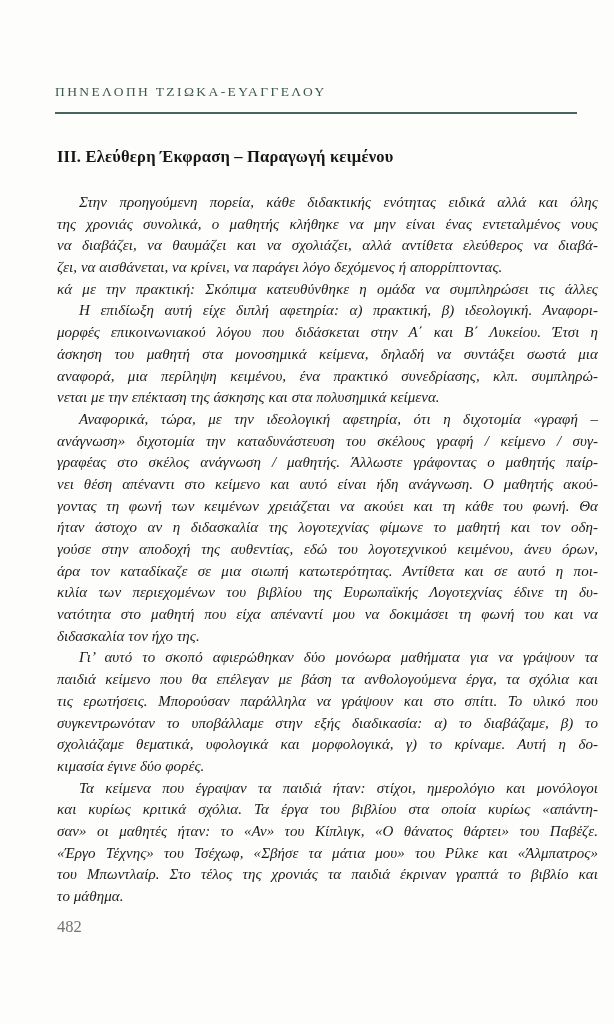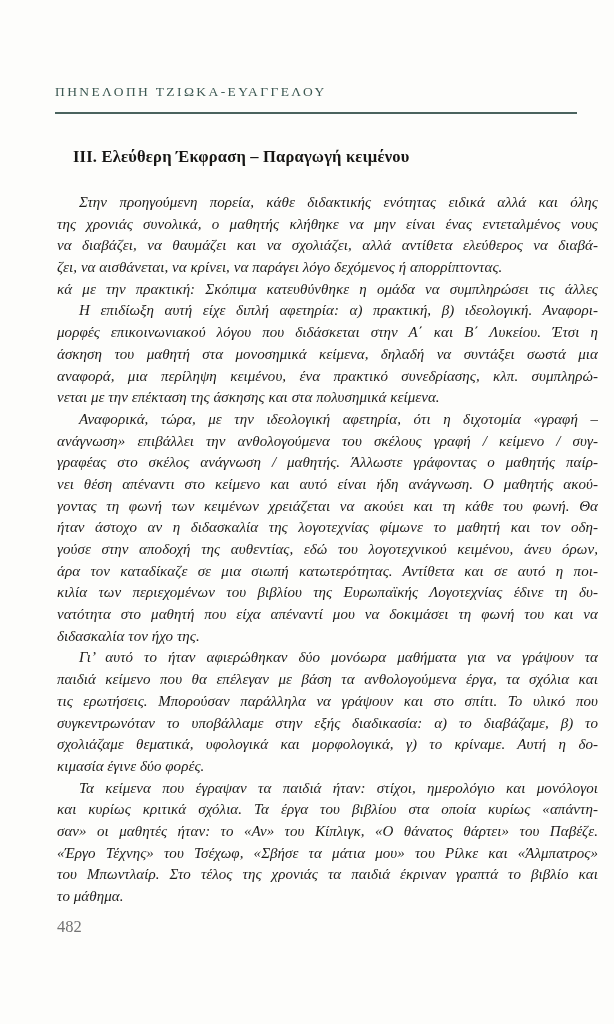--- a/index.html
+++ b/index.html
@@ -44,21 +44,20 @@
   }
   .section-heading{
     position:absolute;
     top:147px;
     left:57px;
     width:541px;
     font-size:16.5px;
     font-weight:bold;
     color:#171614;
     letter-spacing:.2px;
-    margin-left:16px;
   }
   .body-text{
     position:absolute;
     top:192px;
     left:57px;
     width:541px;
     font-size:15px;
     line-height:21.7px;
     color:var(--body-color);
   }
@@ -102,33 +101,33 @@
       <div>
         <div class="line">κά με την πρακτική: Σκόπιμα κατευθύνθηκε η ομάδα να συμπληρώσει τις άλλες</div>
         <div class="line first">Η επιδίωξη αυτή είχε διπλή αφετηρία: α) πρακτική, β) ιδεολογική. Αναφορι-</div>
         <div class="line">μορφές επικοινωνιακού λόγου που διδάσκεται στην Α΄ και Β΄ Λυκείου. Έτσι η</div>
         <div class="line">άσκηση του μαθητή στα μονοσημικά κείμενα, δηλαδή να συντάξει σωστά μια</div>
         <div class="line">αναφορά, μια περίληψη κειμένου, ένα πρακτικό συνεδρίασης, κλπ. συμπληρώ-</div>
         <div class="line last">νεται με την επέκταση της άσκησης και στα πολυσημικά κείμενα.</div>
       </div>
       <div>
         <div class="line first">Αναφορικά, τώρα, με την ιδεολογική αφετηρία, ότι η διχοτομία «γραφή –</div>
-        <div class="line">ανάγνωση» επιβάλλει την ανθολογούμενα του σκέλους γραφή / κείμενο / συγ-</div>
+        <div class="line">ανάγνωση» διχοτομία την καταδυνάστευση του σκέλους γραφή / κείμενο / συγ-</div>
         <div class="line">γραφέας στο σκέλος ανάγνωση / μαθητής. Άλλωστε γράφοντας ο μαθητής παίρ-</div>
         <div class="line">νει θέση απέναντι στο κείμενο και αυτό είναι ήδη ανάγνωση. Ο μαθητής ακού-</div>
         <div class="line">γοντας τη φωνή των κειμένων χρειάζεται να ακούει και τη κάθε του φωνή. Θα</div>
         <div class="line">ήταν άστοχο αν η διδασκαλία της λογοτεχνίας φίμωνε το μαθητή και τον οδη-</div>
         <div class="line">γούσε στην αποδοχή της αυθεντίας, εδώ του λογοτεχνικού κειμένου, άνευ όρων,</div>
         <div class="line">άρα τον καταδίκαζε σε μια σιωπή κατωτερότητας. Αντίθετα και σε αυτό η ποι-</div>
         <div class="line">κιλία των περιεχομένων του βιβλίου της Ευρωπαϊκής Λογοτεχνίας έδινε τη δυ-</div>
         <div class="line">νατότητα στο μαθητή που είχα απέναντί μου να δοκιμάσει τη φωνή του και να</div>
         <div class="line last">διδασκαλία τον ήχο της.</div>
       </div>
       <div>
-        <div class="line first">Γι’ αυτό το ήταν αφιερώθηκαν δύο μονόωρα μαθήματα για να γράψουν τα</div>
+        <div class="line first">Γι’ αυτό το σκοπό αφιερώθηκαν δύο μονόωρα μαθήματα για να γράψουν τα</div>
         <div class="line">παιδιά κείμενο που θα επέλεγαν με βάση τα ανθολογούμενα έργα, τα σχόλια και</div>
         <div class="line">τις ερωτήσεις. Μπορούσαν παράλληλα να γράψουν και στο σπίτι. Το υλικό που</div>
         <div class="line">συγκεντρωνόταν το υποβάλλαμε στην εξής διαδικασία: α) το διαβάζαμε, β) το</div>
         <div class="line">σχολιάζαμε θεματικά, υφολογικά και μορφολογικά, γ) το κρίναμε. Αυτή η δο-</div>
         <div class="line last">κιμασία έγινε δύο φορές.</div>
       </div>
       <div>
         <div class="line first">Τα κείμενα που έγραψαν τα παιδιά ήταν: στίχοι, ημερολόγιο και μονόλογοι</div>
         <div class="line">και κυρίως κριτικά σχόλια. Τα έργα του βιβλίου στα οποία κυρίως «απάντη-</div>
         <div class="line">σαν» οι μαθητές ήταν: το «Αν» του Κίπλιγκ, «Ο θάνατος θάρτει» του Παβέζε.</div>

